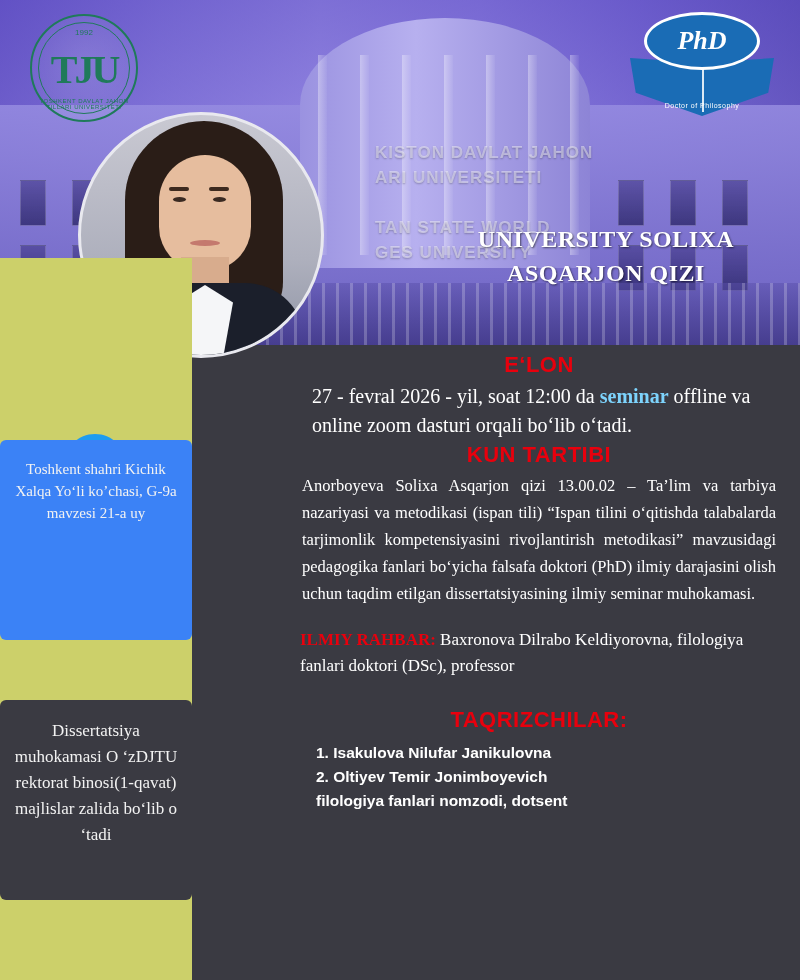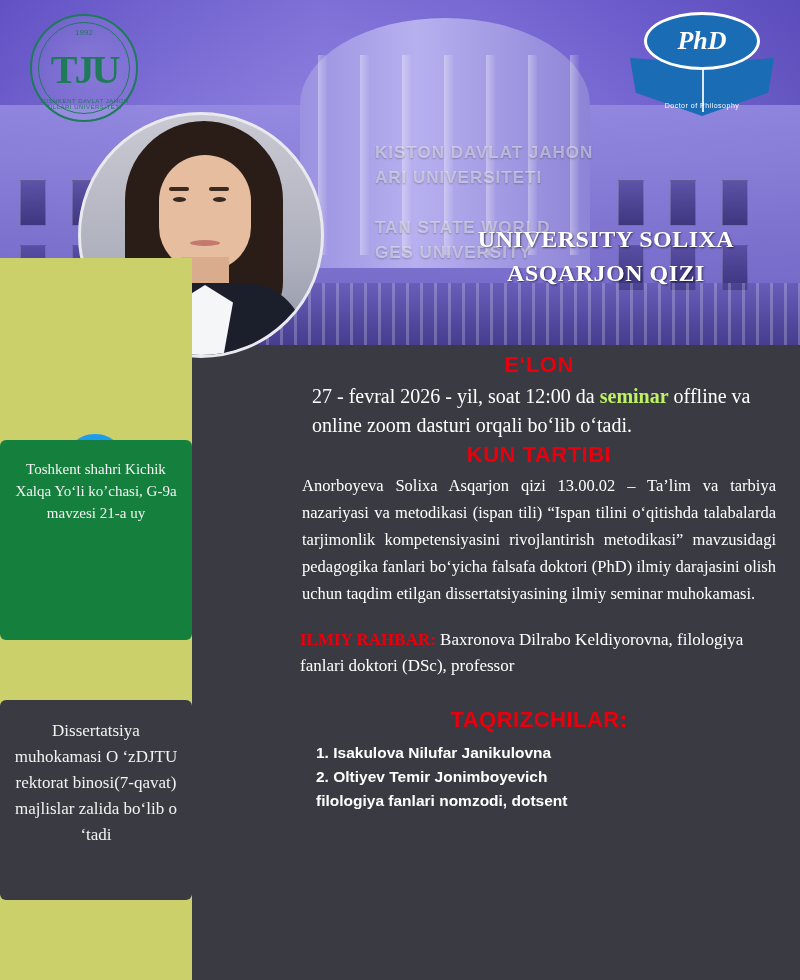--- a/index.html
+++ b/index.html
@@ -152,21 +152,21 @@
   .p-brow.l { left: 88px; } .p-brow.r { left: 128px; }
   .p-mouth { position: absolute; left: 109px; top: 125px; width: 30px; height: 6px; background: #c4796e; border-radius: 50%; }
 
   
   .olive-strip {
     position: absolute; left: 0; top: 258px; width: 192px; height: 722px;
     background: #ccd06a;
   }
   .left-dark-1 {
     position: absolute; left: 0; top: 440px; width: 192px; height: 200px;
-    background: #15803d; border-radius: 6px;
+    background: #3b82f6; border-radius: 6px;
     padding: 18px 14px;
   }
   .left-dark-2 {
     position: absolute; left: 0; top: 700px; width: 192px; height: 200px;
     background: #3a3a42; border-radius: 6px;
     padding: 18px 14px;
   }
   .left-text {
     color: #f2f2f2; text-align: center;
     font-family: "Liberation Serif", serif;
@@ -196,21 +196,21 @@
   .hdr-red {
     color: #e8000d; font-weight: bold; text-align: center;
     font-family: Liberation Sans, sans-serif;
     font-size: 22px; letter-spacing: 0.5px;
   }
   .elon-head { margin-bottom: 2px; }
   .elon-body {
     color: #ffffff; font-size: 20px; line-height: 29px;
     margin: 4px 0 2px 0; padding-left: 12px;
   }
-  .elon-body .hl { color: #bef264; font-weight: bold; }
+  .elon-body .hl { color: #7dd3fc; font-weight: bold; }
   .kun-head { margin-top: 2px; margin-bottom: 4px; }
   .justified {
     color: #ffffff; font-size: 16.5px; line-height: 27px;
     text-align: justify; text-justify: inter-word;
     padding: 0 2px;
   }
   .rahbar {
     margin-top: 20px; color: #ffffff; font-size: 17px; line-height: 26px;
   }
   .rahbar .lbl { color: #e8000d; font-weight: bold; }
@@ -304,21 +304,21 @@
       <path d="M33 2 C16 2 3 15 3 32 C3 54 33 88 33 88 C33 88 63 54 63 32 C63 15 50 2 33 2 Z" fill="#1e9cf0"></path>
       <circle cx="33" cy="31" r="12" fill="#ccd06a"></circle>
     </svg>
   </div>
 
   <div class="left-dark-1">
     <div class="left-text">Toshkent shahri Kichik Xalqa Yo‘li ko’chasi, G-9a mavzesi 21-a uy</div>
   </div>
 
   <div class="left-dark-2">
-    <div class="left-text big">Dissertatsiya muhokamasi O ‘zDJTU rektorat binosi(7-qavat) majlislar zalida bo‘lib o ‘tadi</div>
+    <div class="left-text big">Dissertatsiya muhokamasi O ‘zDJTU rektorat binosi(1-qavat) majlislar zalida bo‘lib o ‘tadi</div>
   </div>
 
   <div class="content">
 
     <div class="hdr-red elon-head">E‘LON</div>
 
     <div class="elon-body">
       <span>27 - fevral 2026 - yil, soat 12:00 da </span><span class="hl">seminar</span><span> offline va online zoom dasturi orqali bo‘lib o‘tadi.</span>
     </div>
 

